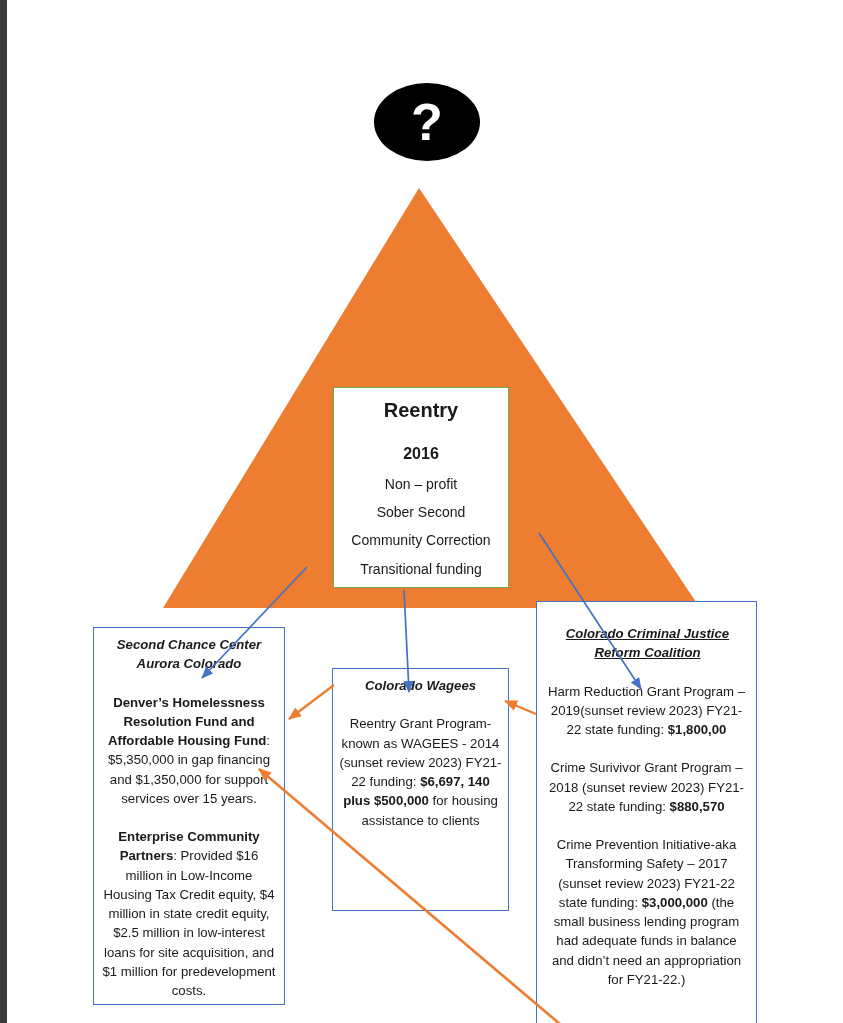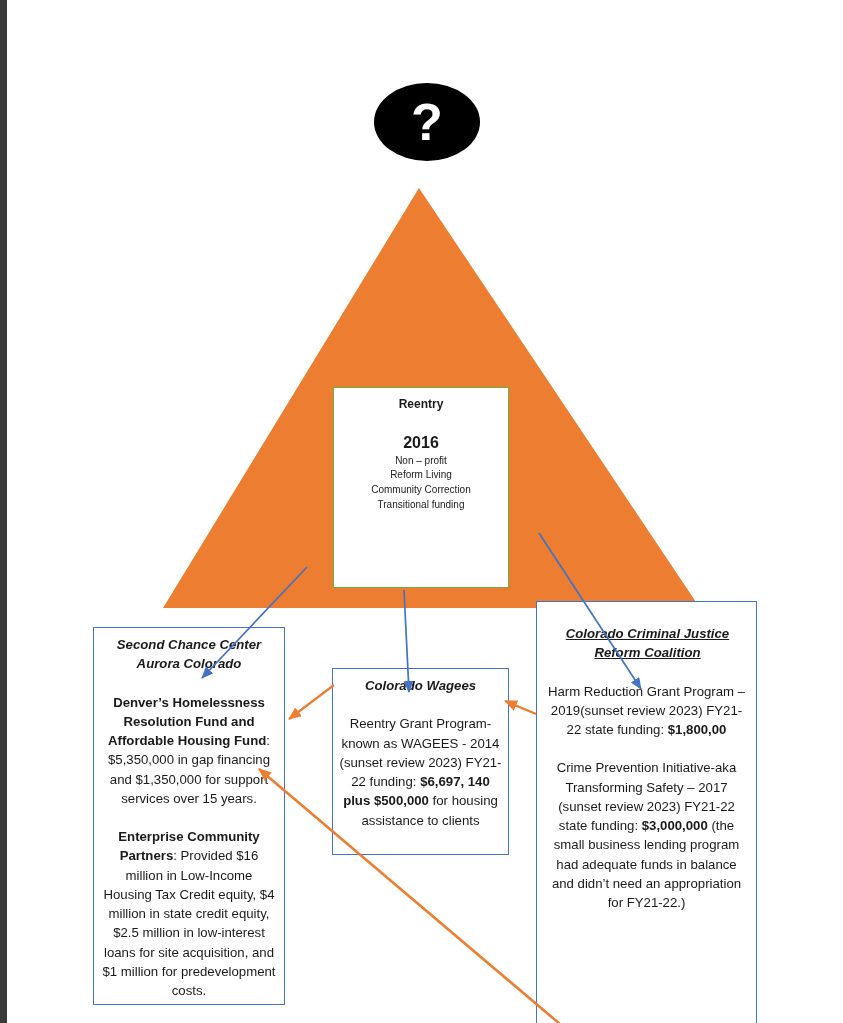--- a/index.html
+++ b/index.html
@@ -24,47 +24,47 @@
        border:1.6px solid #4472C4;text-align:center;font-size:13.2px;line-height:1.46;}
   .box p{margin:19px 0 0;}
   .box p:first-child{margin-top:0;}
   .b{font-weight:bold;}
   .bi{font-weight:bold;font-style:italic;}
 
   .center-box{
     left:333px;top:387px;width:176px;height:201px;
     border-color:#70AD47;padding:8px 4px 0;
   }
-  .center-box .pyr-title{margin:0;font-size:12px;}
+  .center-box .pyr-title{margin:0;font-size:20px;}
   .center-box .pyr-year{margin:17px 0 0;font-size:16px;}
-  .center-box .pyr-item{margin:0 0 0;font-size:10px;}
+  .center-box .pyr-item{margin:8px 0 0;font-size:14px;}
 
   .left-box{left:93px;top:627px;width:192px;height:378px;padding:7px 8px;}
-  .mid-box{left:332px;top:668px;width:177px;height:187px;padding:7px 6px;}
+  .mid-box{left:332px;top:668px;width:177px;height:243px;padding:7px 6px;}
   .right-box{left:536px;top:601px;width:221px;height:440px;padding:22px 10px 10px;}
   .right-box .box-title{text-align:center;margin:0 0 0 2px;text-decoration:underline;}
 </style>
 </head>
 <body>
 
 <div class="page-edge"></div>
 
 <svg class="layer tri-layer" width="843" height="1023" viewBox="0 0 843 1023">
   <polygon points="419,188 163,608 700,608" fill="#ED7D31"></polygon>
 </svg>
 
 <div class="q-badge">
   <span>?</span>
 </div>
 
 <div class="box center-box">
   <p class="pyr-title b">Reentry</p>
   <p class="pyr-year b">2016</p>
   <p class="pyr-item">Non – profit</p>
-  <p class="pyr-item">Reform Living</p>
+  <p class="pyr-item">Sober Second</p>
   <p class="pyr-item">Community Correction</p>
   <p class="pyr-item">Transitional funding</p>
 </div>
 
 <div class="box left-box">
   <p>
     <span class="bi">Second Chance Center</span><br>
     <span class="bi">Aurora Colorado</span>
   </p>
   <p>
@@ -81,20 +81,23 @@
     <span>Reentry Grant Program-known as WAGEES - 2014 (sunset review 2023) FY21-22 funding: </span><span class="b">$6,697, 140 plus $500,000</span><span> for housing assistance to clients</span>
   </p>
 </div>
 
 <div class="box right-box">
   <p class="bi box-title">Colorado Criminal Justice Reform Coalition</p>
   <p>
     <span>Harm Reduction Grant Program – 2019(sunset review 2023) FY21-22 state funding: </span><span class="b">$1,800,00</span>
   </p>
   <p>
+    <span>Crime Surivivor Grant Program – 2018 (sunset review 2023) FY21-22 state funding: </span><span class="b">$880,570</span>
+  </p>
+  <p>
     <span>Crime Prevention Initiative-aka Transforming Safety – 2017 (sunset review 2023) FY21-22 state funding: </span><span class="b">$3,000,000</span><span> (the small business lending program had adequate funds in balance and didn’t need an appropriation for FY21-22.)</span>
   </p>
 </div>
 
 <svg class="layer arrow-layer" width="843" height="1023" viewBox="0 0 843 1023">
   <defs>
     <marker id="head-blue" markerUnits="userSpaceOnUse" markerWidth="13" markerHeight="11" refX="11" refY="5" orient="auto">
       <path d="M0,0 L12,5 L0,10 Z" fill="#4472C4"></path>
     </marker>
     <marker id="head-orange" markerUnits="userSpaceOnUse" markerWidth="14" markerHeight="12" refX="12" refY="5.5" orient="auto">

